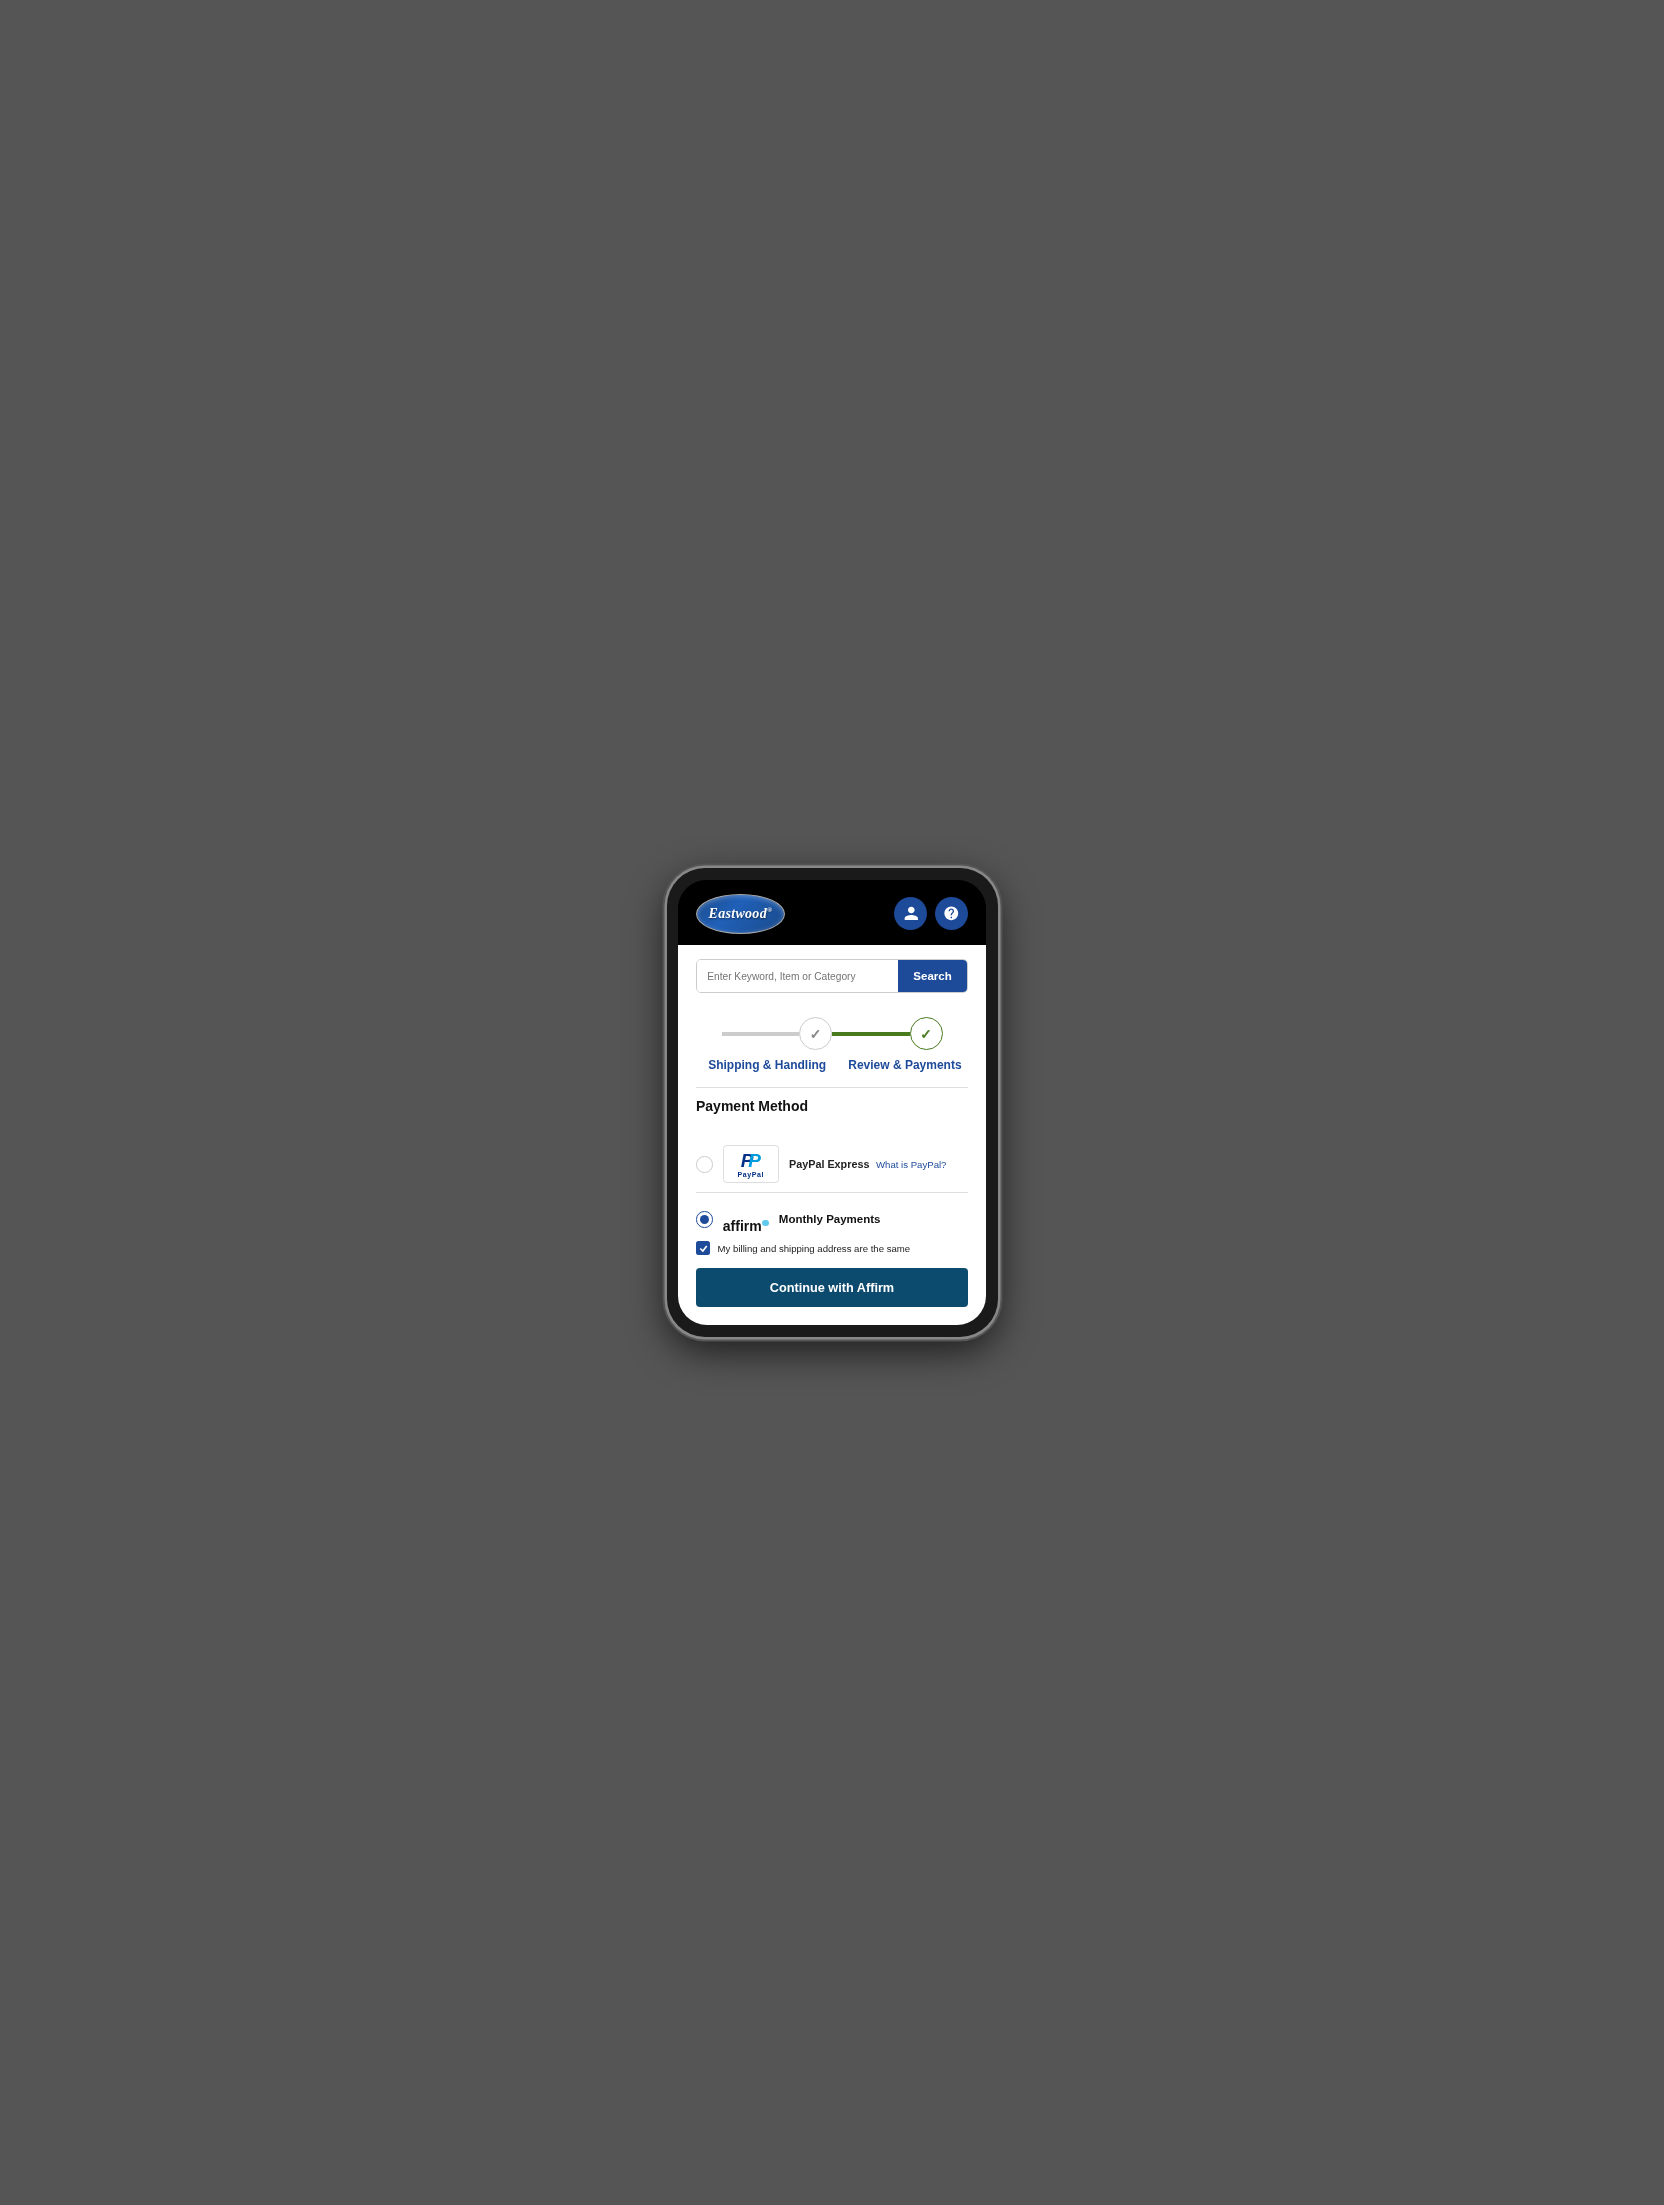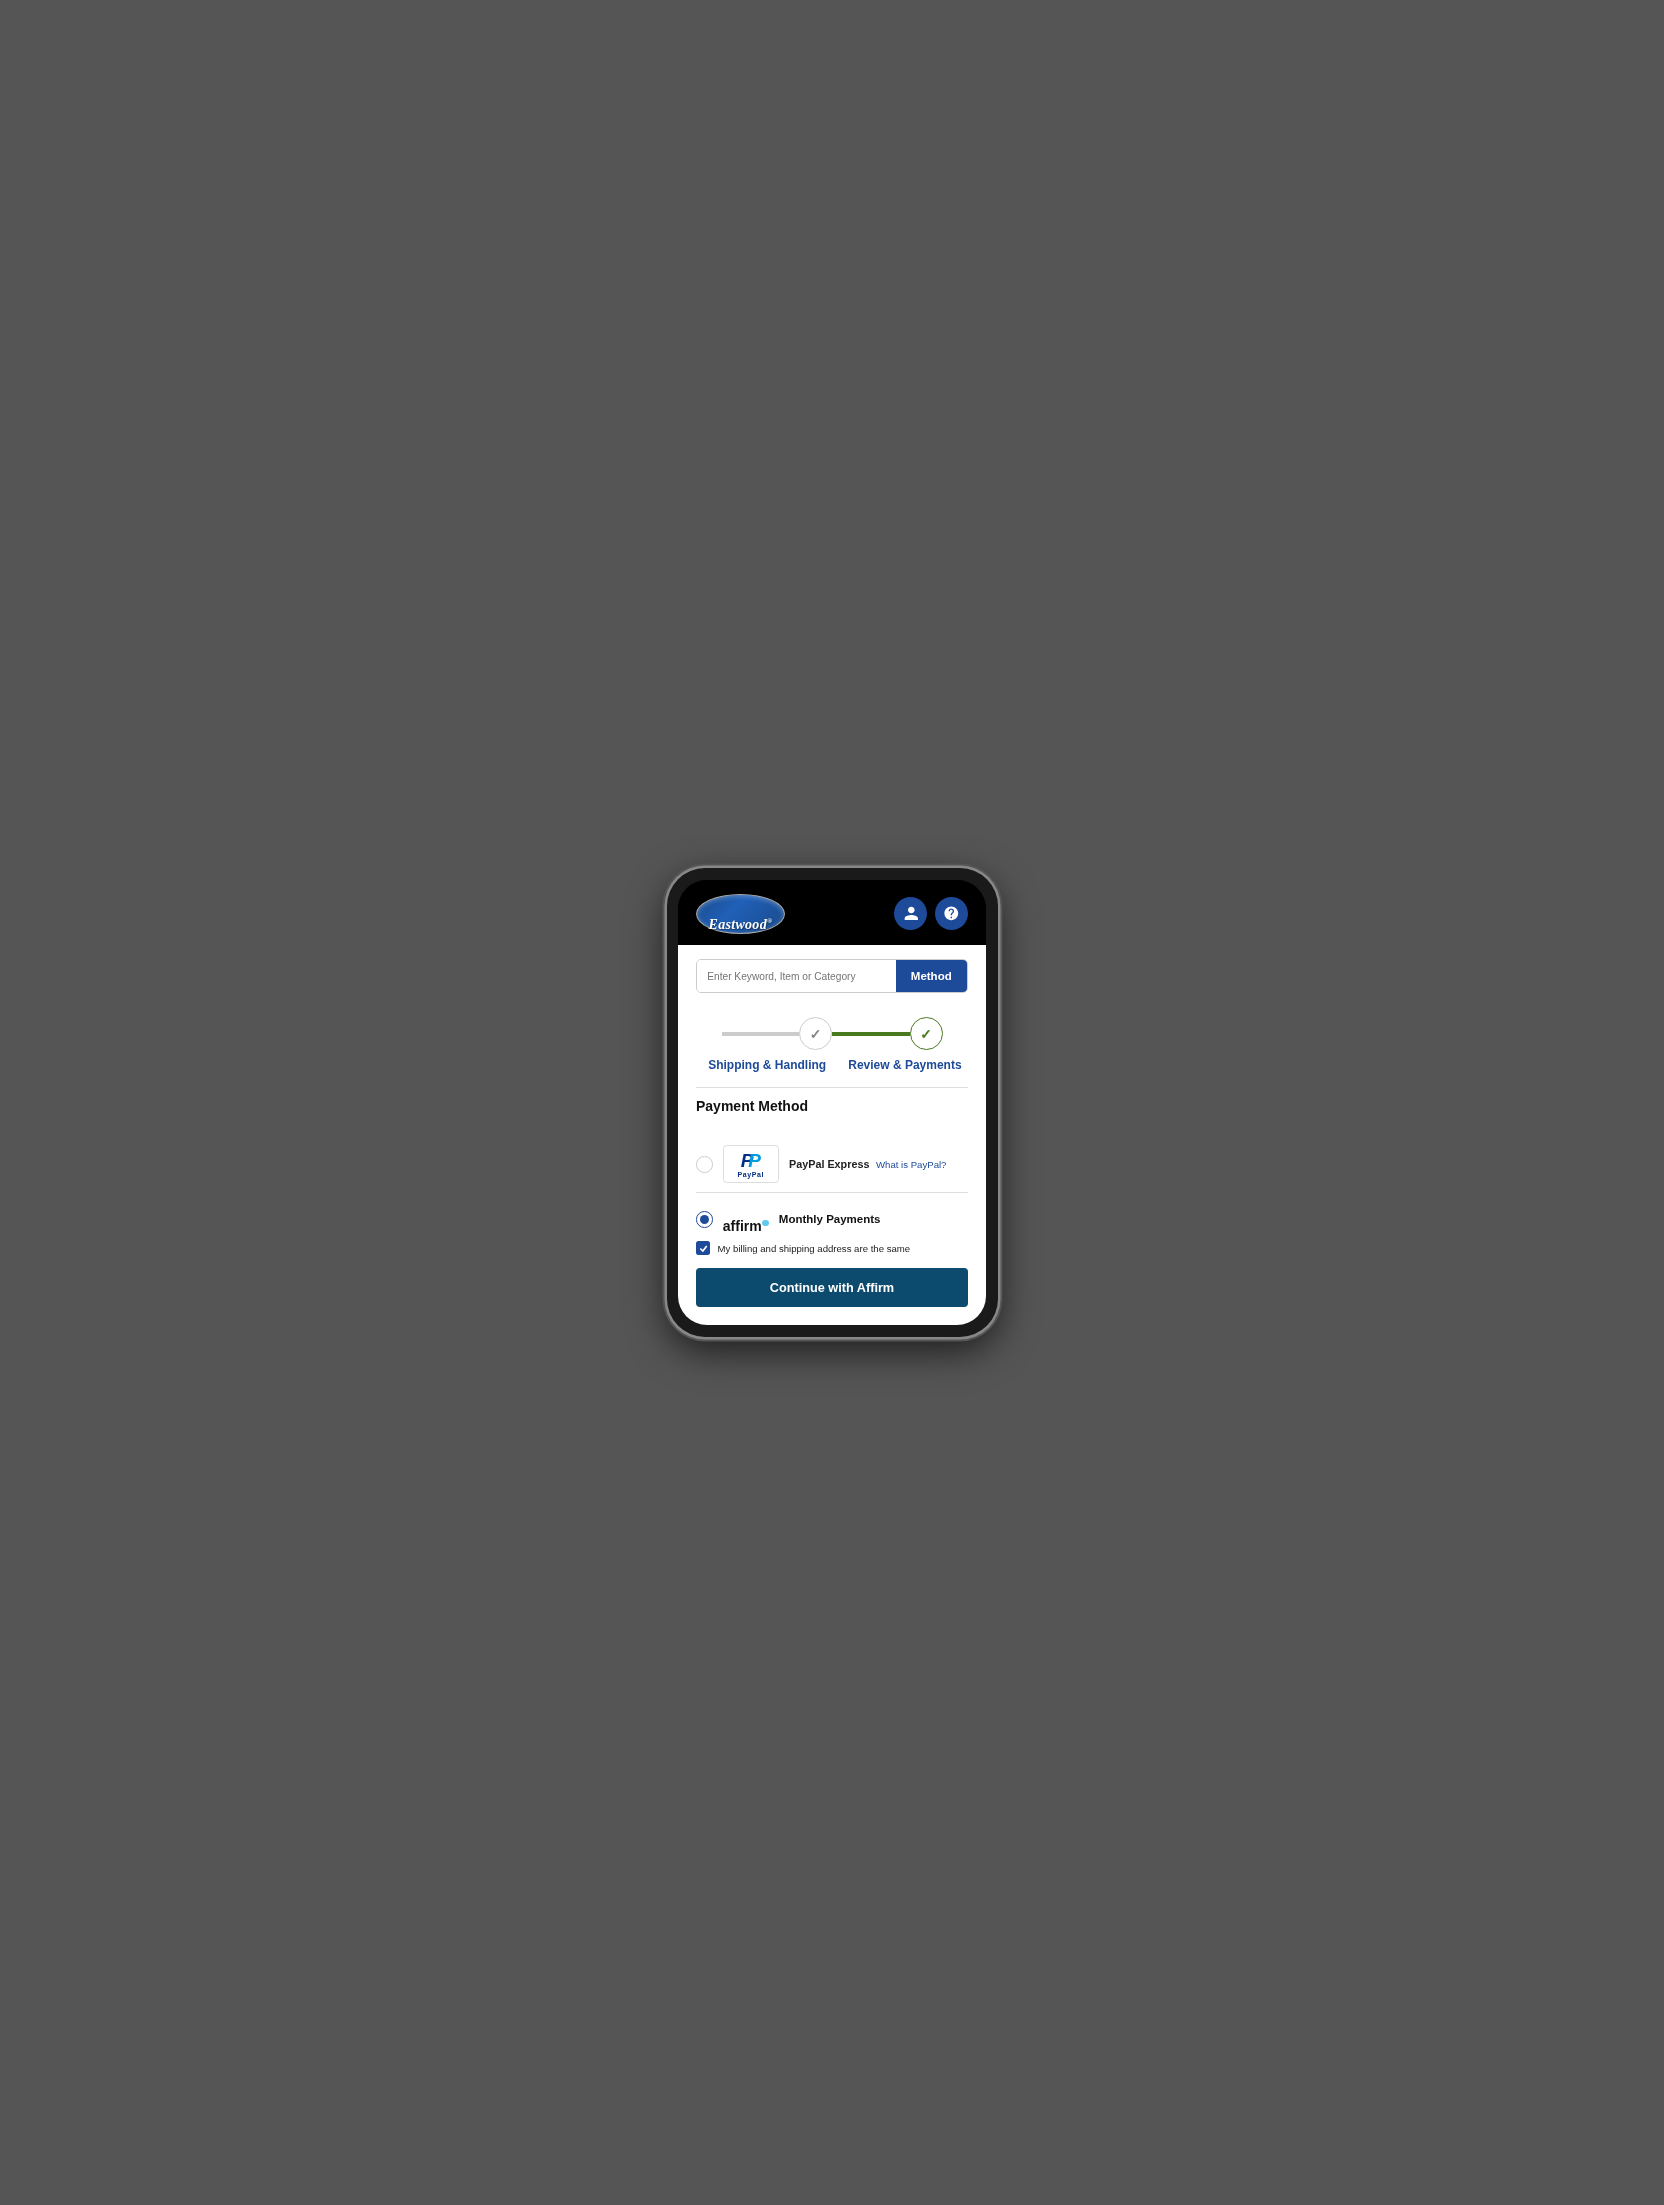--- a/index.html
+++ b/index.html
@@ -36,21 +36,21 @@
       align-items: center;
       justify-content: space-between;
     }
 
     .logo-oval {
       background: linear-gradient(135deg, #1a4a8a 0%, #2060b8 40%, #1a4a8a 100%);
       border-radius: 50%;
       width: 89px;
       height: 40px;
       display: flex;
-      align-items: flex-end;
+      align-items: center;
       justify-content: center;
       border: 1.9px solid #aaa;
       box-shadow: inset 0 1.3px 5.1px rgba(255,255,255,0.3), 0 1.3px 3.8px rgba(0,0,0,0.5);
       position: relative;
     }
 
     .logo-text {
       color: #fff;
       font-family: 'Times New Roman', serif;
       font-size: 14px;
@@ -396,21 +396,21 @@
             <path d="M12 2C6.48 2 2 6.48 2 12s4.48 10 10 10 10-4.48 10-10S17.52 2 12 2zm1 17h-2v-2h2v2zm2.07-7.75l-.9.92C13.45 12.9 13 13.5 13 15h-2v-.5c0-1.1.45-2.1 1.17-2.83l1.24-1.26c.37-.36.59-.86.59-1.41 0-1.1-.9-2-2-2s-2 .9-2 2H8c0-2.21 1.79-4 4-4s4 1.79 4 4c0 .88-.36 1.68-.93 2.25z"></path>
           </svg>
         </div>
       </div>
     </div>
 
     <div class="main-content">
 
       <div class="search-bar">
         <input class="search-input" type="text" placeholder="Enter Keyword, Item or Category" style="">
-        <button class="search-button">Method</button>
+        <button class="search-button">Search</button>
       </div>
 
       <div class="progress-section">
         <div class="progress-track">
           <div class="progress-line-left"></div>
           <div class="step-circle">
             <span class="checkmark">✓</span>
           </div>
           <div class="progress-line-right"></div>
           <div class="step-circle active">

